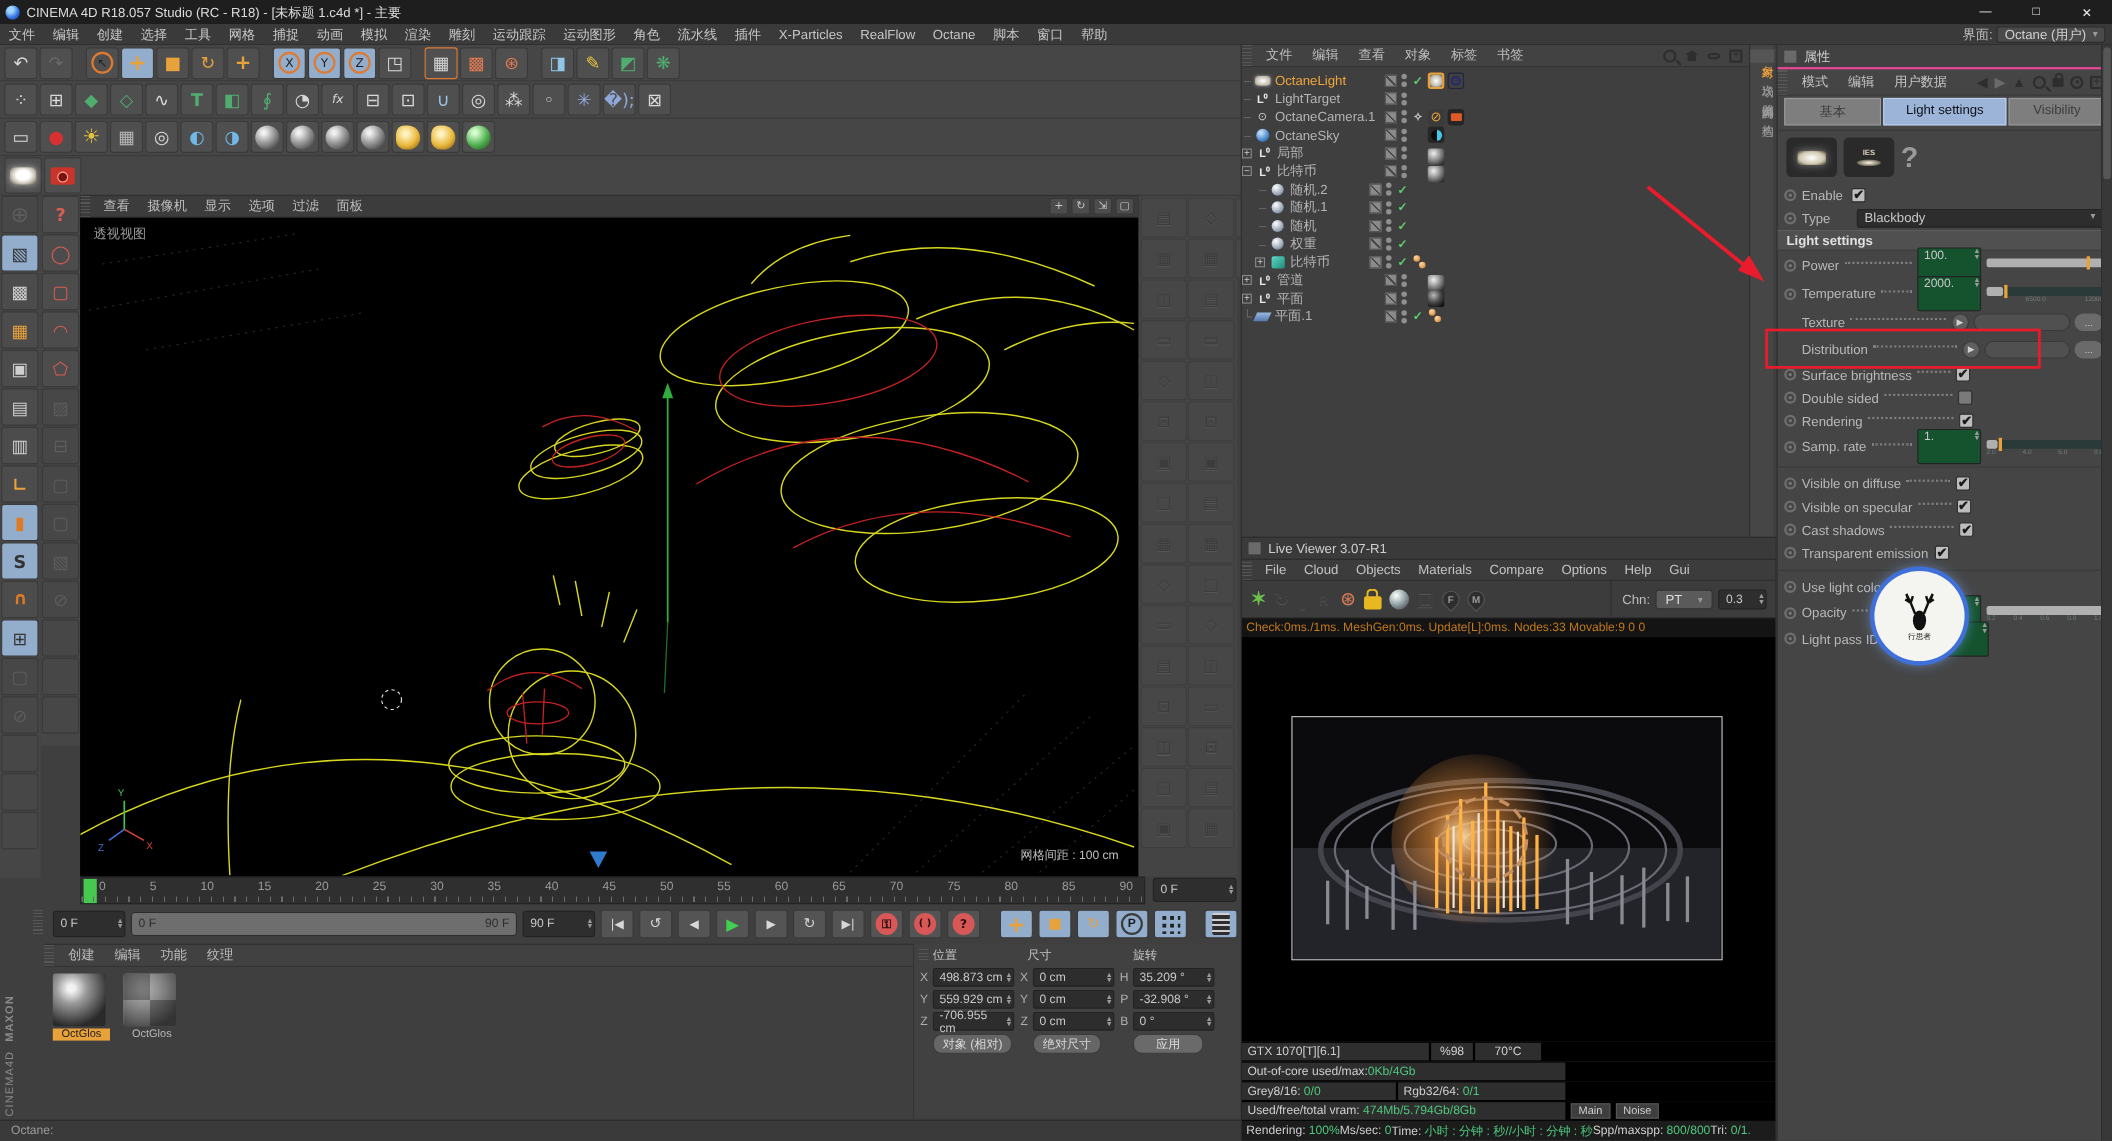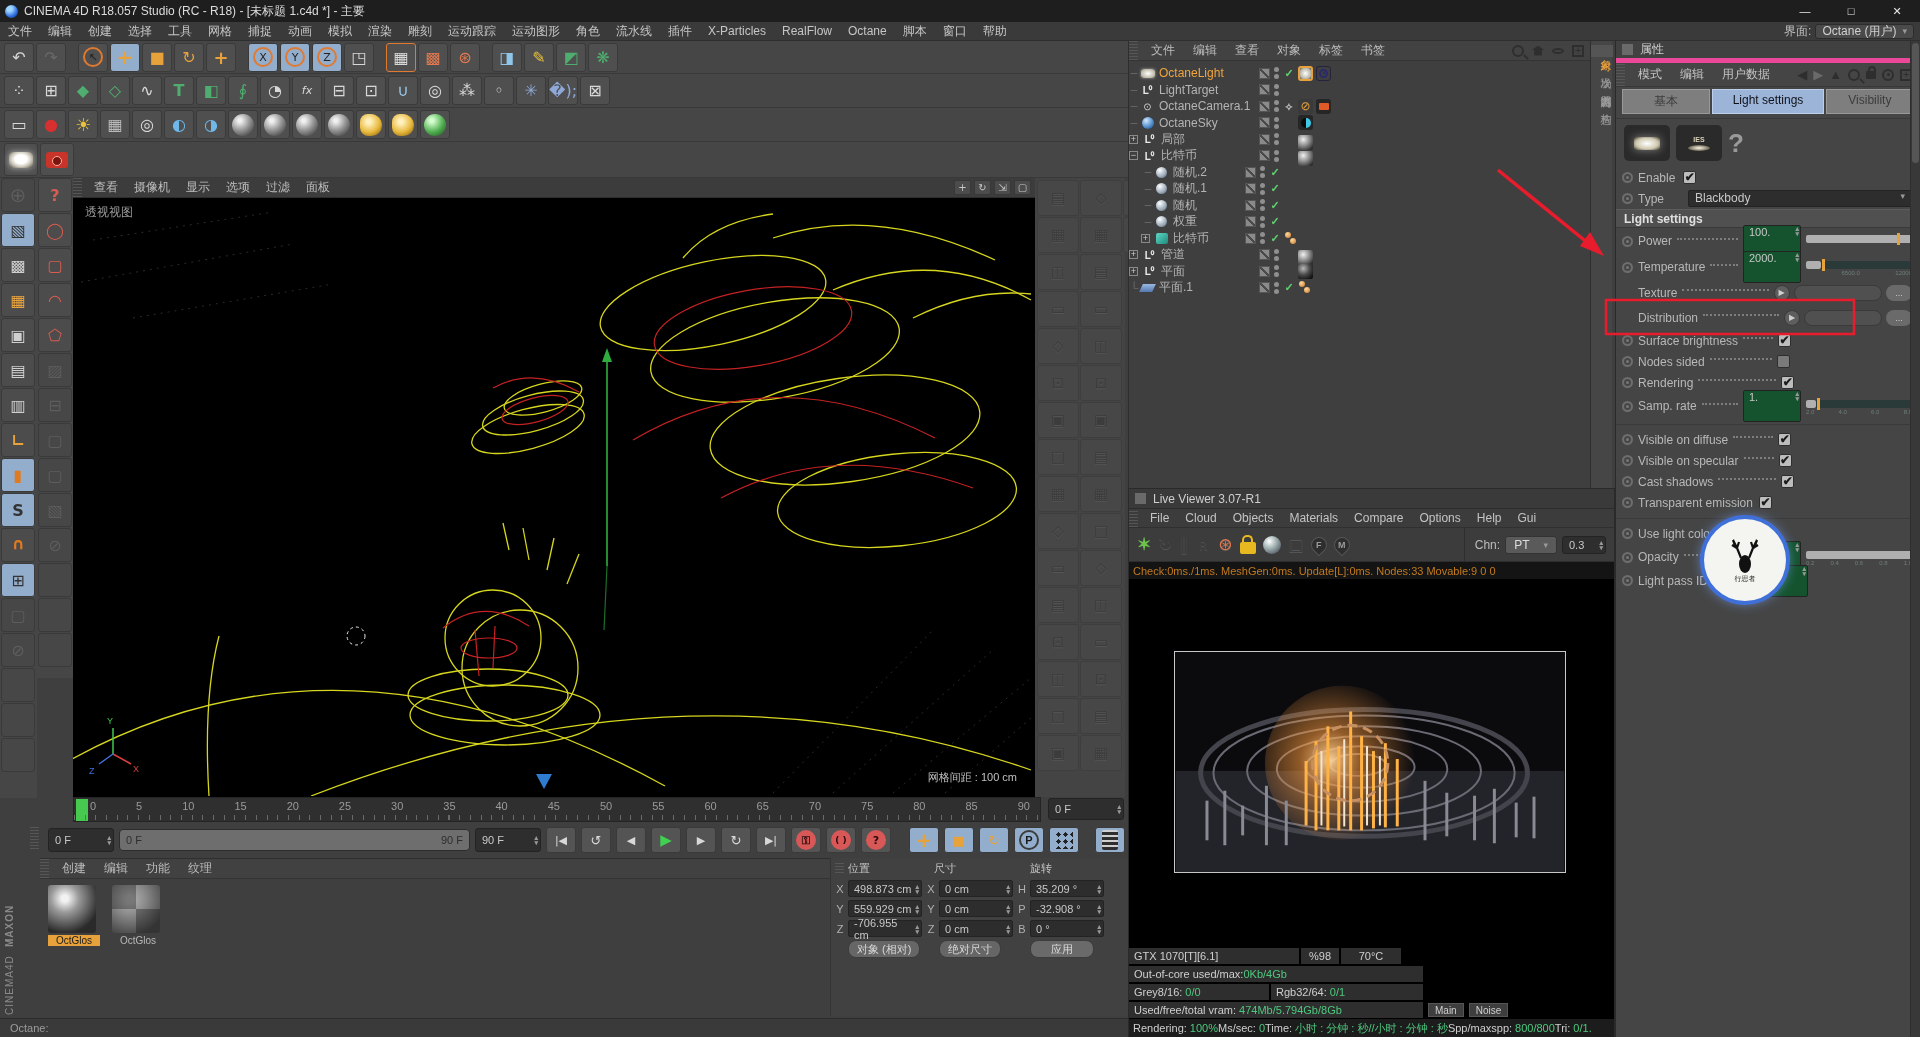--- a/index.html
+++ b/index.html
@@ -153,21 +153,21 @@
   .chn .dd { background:#5a5a5a; border:1px solid #333; border-radius:3px; height:18px; padding:0 8px; display:flex; align-items:center; gap:14px; color:#ddd; }
   .lvstatus { height:17px; background:#141414; color:#c27a1e; font-size:11px; display:flex; align-items:center; padding-left:4px; white-space:nowrap; }
   .lvrender { position:relative; background:#000; }
   .gpurow { display:flex; align-items:center; height:18px; background:#000; font-size:11px; color:#cfcfcf; gap:2px; }
   .gseg { background:#2e2e2e; height:16px; display:flex; align-items:center; padding:0 5px; white-space:nowrap; }
   .gv { color:#4ec87e; padding-left:3px; white-space:nowrap; }
   .minitab { background:#3e3e3e; border:1px solid #555; color:#d0d0d0; font-size:10px; padding:0 6px; height:14px; display:flex; align-items:center; margin-left:3px; }
 
   
   .attrs { background:#454545; border-left:1px solid #2a2a2a; font-size:12px; }
-  .ahead { height:22px; display:flex; align-items:center; color:#cfcfcf; background:#414141; border-bottom:5px solid #ec4899; }
+  .ahead { height:22px; display:flex; align-items:center; color:#cfcfcf; background:#414141; border-bottom:2px solid #ec4899; }
   .amenu { height:24px; display:flex; align-items:center; color:#c4c4c4; border-bottom:1px solid #383838; }
   .amenu .mi { padding:0 9px; }
   .amenu .aicons { margin-left:auto; display:flex; align-items:center; gap:6px; padding-right:8px; color:#2e2e2e; }
   .aicons .lt { font-size:13px; }
   .aicons .dim2 { color:#6a6a6a; }
   .objrow { height:28px; display:flex; align-items:center; gap:8px; padding-left:8px; color:#c8c8c8; }
   .objrow .lightico { width:26px; height:17px; }
   .atabs { display:flex; gap:2px; padding:2px 6px 4px; border-bottom:1px solid #383838; }
   .atab { background:#7e7e7e; border:1px solid #999; color:#3c3c3c; padding:3px 14px; font-size:12px; }
   .atab.on { background:#9cb4d8; border-color:#bcd0ec; color:#10121a; }
@@ -1271,21 +1271,21 @@
       <span class="dotbtn">...</span>
     </div>
     <div class="arow">
       <span class="knob"></span>
       <span class="alabel">Surface brightness</span>
       <span class="leader" style="max-width:30px;"></span>
         <span class="chk">✔</span>
     </div>
     <div class="arow">
       <span class="knob"></span>
-      <span class="alabel">Nodes sided</span>
+      <span class="alabel">Double sided</span>
       <span class="leader" style="max-width:62px;"></span>
         <span class="chk off"></span>
     </div>
     <div class="arow">
       <span class="knob"></span>
       <span class="alabel">Rendering</span>
       <span class="leader" style="max-width:78px;"></span>
         <span class="chk">✔</span>
     </div>
     <div class="arow" style="height:26px;">

